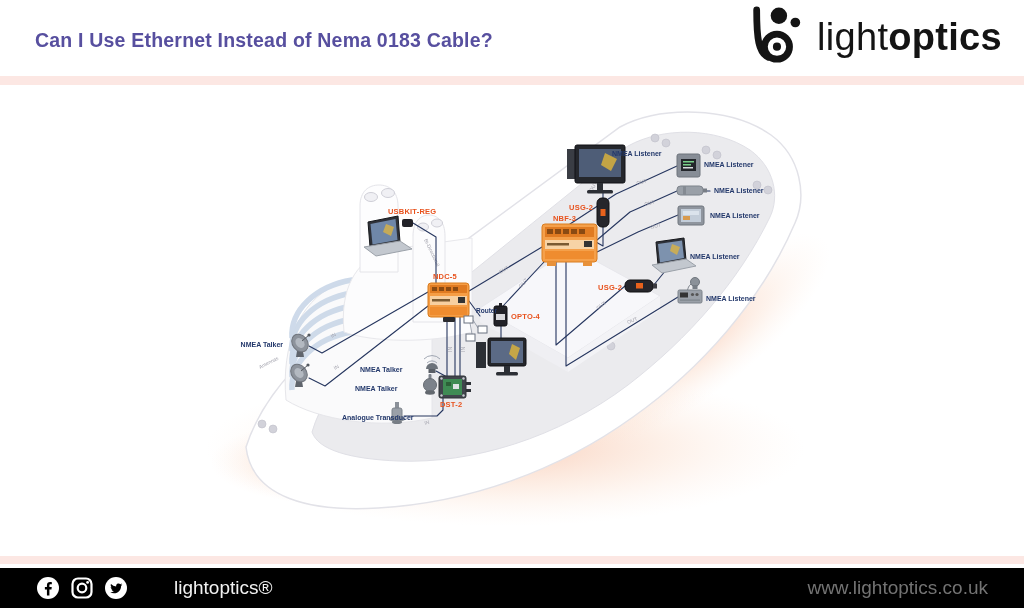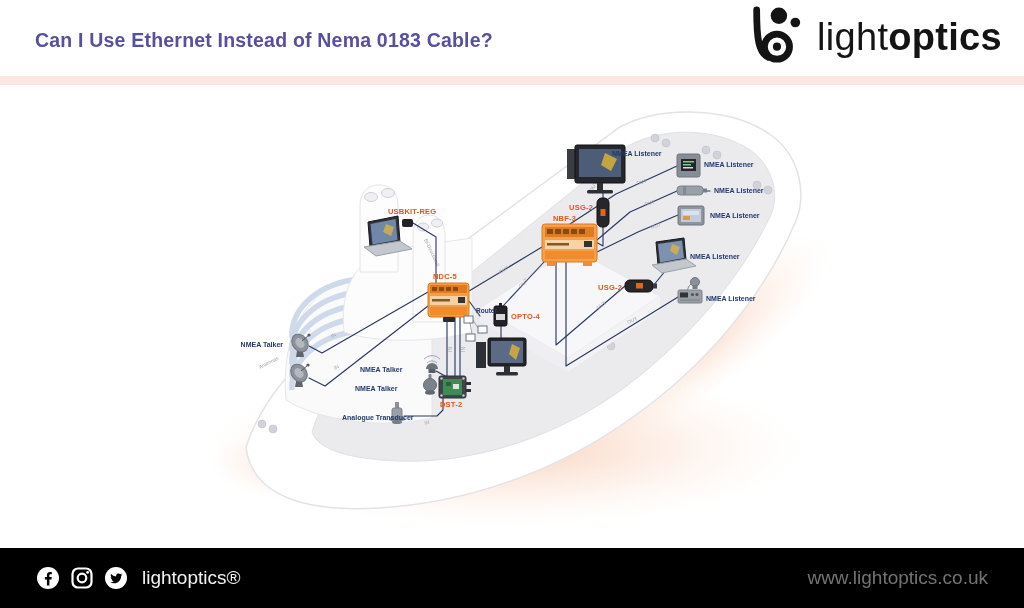--- a/index.html
+++ b/index.html
@@ -11,22 +11,22 @@
   .title{position:absolute;left:35px;top:29px;font-size:19.5px;font-weight:700;
          color:#574f9f;letter-spacing:.2px;}
   .logo{position:absolute;right:22px;top:6px;display:flex;align-items:center;gap:12px;}
   .logo .mark{width:58px;height:62px;}
   .logo .wordmark{font-size:38px;color:#141414;letter-spacing:.3px;line-height:62px;}
   .lt-light{font-weight:300;}
   .lt-optics{font-weight:700;}
   .divider-top{position:absolute;top:76px;left:0;right:0;height:9px;background:#fce7e3;z-index:2;}
   
   .divider-bottom{position:absolute;bottom:44px;left:0;right:0;height:8px;background:#fce7e3;z-index:2;}
-  .footer{position:absolute;bottom:0;left:0;right:0;height:60px;background:#000;z-index:2;
-          display:flex;align-items:center;padding:0 36px;box-sizing:border-box;color:#fff;}
+  .footer{position:absolute;bottom:0;left:0;right:0;height:40px;background:#000;z-index:2;
+          display:flex;align-items:center;padding:0 36px;box-sizing:border-box;color:#fff;gap:32px;}
   .social{display:flex;align-items:center;gap:10px;}
   .social svg{width:24px;height:24px;display:block;}
   .brand{margin-left:14px;font-size:19px;font-weight:400;color:#f2f2f2;}
   .url{margin-left:auto;font-size:19px;color:#737373;}
   
   .lo{font:700 7.5px "Liberation Sans",sans-serif;fill:#e8521d;letter-spacing:.2px;}
   .ln{font:700 7px "Liberation Sans",sans-serif;fill:#23386b;}
   .lr{font:700 6.5px "Liberation Sans",sans-serif;fill:#23386b;}
   .lg{font:400 5px "Liberation Sans",sans-serif;fill:#a3a3ad;}
   .cable{stroke:#26365f;stroke-width:1.1;fill:none;stroke-linejoin:round;stroke-linecap:round;}

